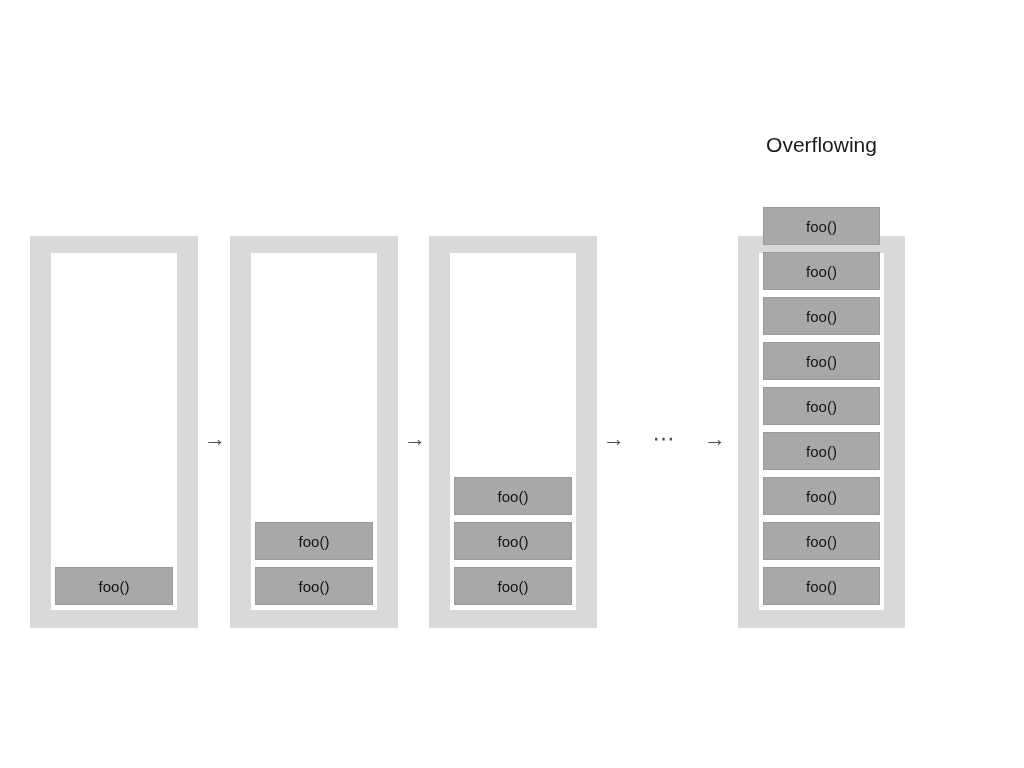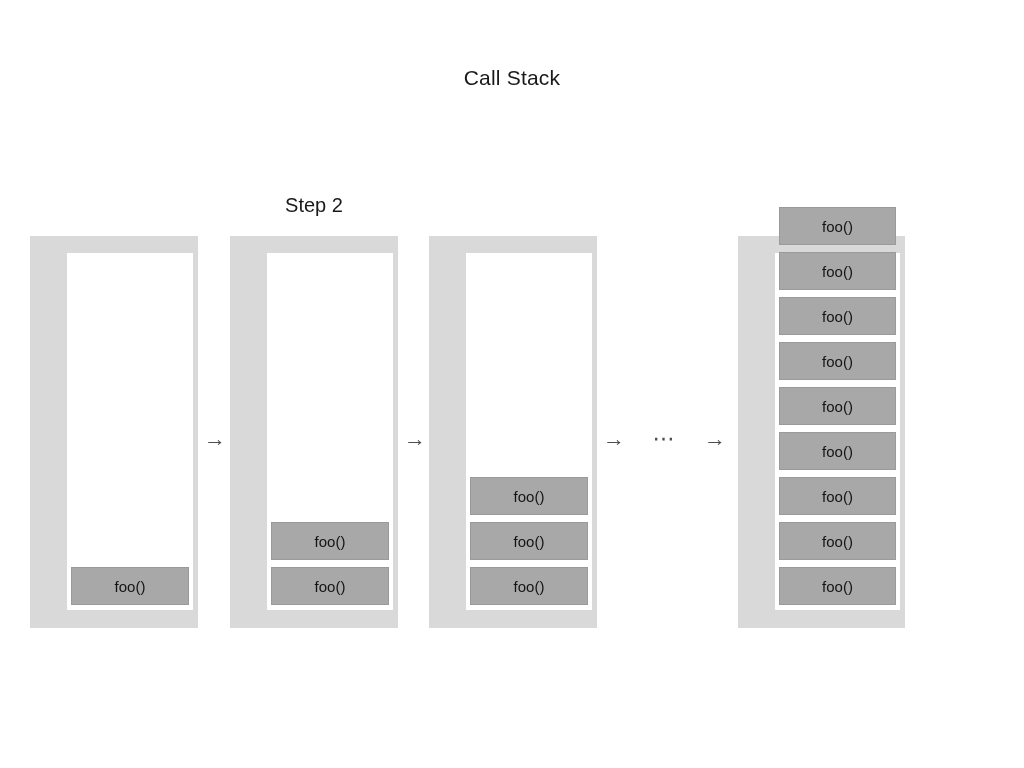--- a/index.html
+++ b/index.html
@@ -63,21 +63,20 @@
   .stack-inner {
     position: relative;
     width: 100%;
     height: 100%;
     background: #ffffff;
     display: flex;
     flex-direction: column;
     justify-content: flex-end;
     align-items: stretch;
     padding: 20px 4px 5px 4px;
-    margin-left: 16px;
   }
 
   
   .frame {
     height: 38px;
     background: #a8a8a8;
     border: 1px solid #9a9a9a;
     display: flex;
     align-items: center;
     justify-content: center;
@@ -122,33 +121,32 @@
     width: 34px;
     text-align: center;
     letter-spacing: 1px;
   }
 </style>
 </head>
 <body>
 
 <div id="canvas">
 
-  <div class="main-title">Call Stack</div>
 
+  <div class="overflow-title">Overflowing</div>
 
 
   <div class="stack" style="left:30px; width:168px;">
     <div class="stack-inner">
       <div class="frame">foo()</div>
     </div>
   </div>
 
   <div class="arrow" style="left:198px;">→</div>
 
-  <div class="step-label" style="left:230px; width:168px;">Step 2</div>
 
   <div class="stack" style="left:230px; width:168px;">
     <div class="stack-inner">
       <div class="frame">foo()</div>
       <div class="frame">foo()</div>
     </div>
   </div>
 
   <div class="arrow" style="left:398px;">→</div>
 

